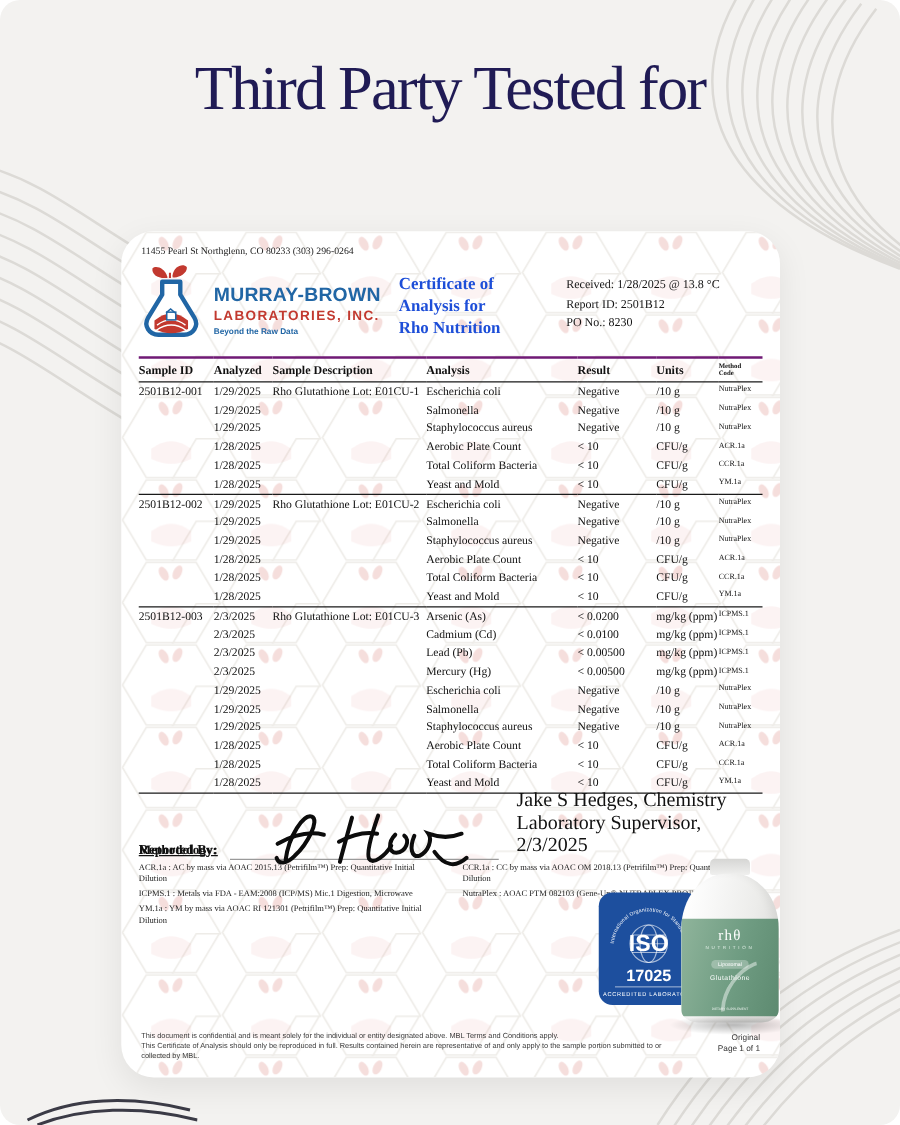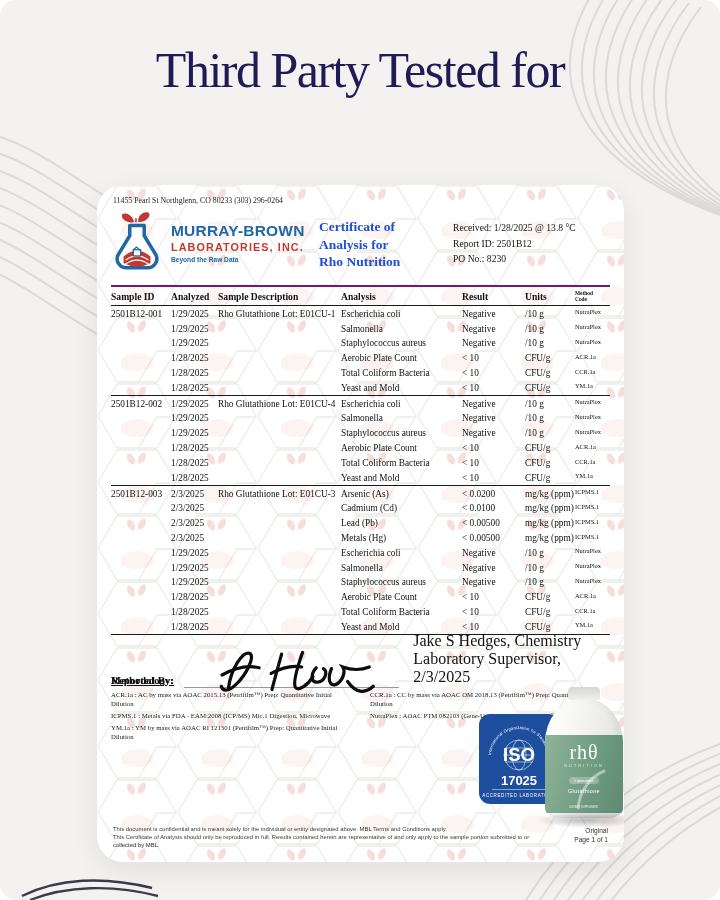--- a/index.html
+++ b/index.html
@@ -14,21 +14,21 @@
   
   .hero{position:absolute;top:44px;left:0;width:720px;text-align:center;color:#201b55;
         font-size:50px;line-height:1.04;letter-spacing:-1.5px;font-weight:500;}
 
   
   .card{position:absolute;left:97px;top:185px;width:527px;height:677px;background:#ffffff;
         border-radius:26px;box-shadow:0 8px 26px rgba(0,0,0,0.08);overflow:hidden;}
   .watermark{position:absolute;left:0;top:0;width:527px;height:677px;}
   .address{position:absolute;left:16px;top:11px;font-size:7.8px;color:#222;}
 
-  .brandblock{position:absolute;left:12px;top:27px;display:flex;align-items:flex-start;}
+  .brandblock{position:absolute;left:12px;top:27px;display:flex;align-items:center;}
   .brandtext{margin-left:6px;font-family:"Liberation Sans",sans-serif;margin-top:10px;}
   .brand-name{font-size:15.5px;font-weight:bold;color:#2166a5;letter-spacing:0.2px;}
   .brand-sub{font-size:10.8px;font-weight:bold;color:#c2392f;letter-spacing:1.1px;margin-top:1px;}
   .brand-tag{font-size:6.6px;font-weight:bold;color:#2166a5;margin-top:3px;}
 
   .doc-title{position:absolute;left:222px;top:33px;font-size:13.5px;font-weight:bold;color:#1d4ed8;line-height:1.3;}
   .meta{position:absolute;left:356px;top:37px;font-size:9.6px;color:#141414;}
   .meta div{margin-bottom:4.5px;}
 
   table{position:absolute;left:14px;top:100px;width:499px;border-collapse:collapse;table-layout:fixed;}
@@ -51,21 +51,21 @@
   .method-col-right{width:240px;margin-left:7px;}
   .method-item{font-size:6.8px;color:#222;line-height:1.3;margin-bottom:3.5px;padding-right:14px;}
 
   .iso-badge{position:absolute;left:381px;top:528px;}
 
   .bottle{position:absolute;left:448px;top:502px;width:78px;height:132px;}
   .cap{width:32px;height:13px;margin:0 auto;background:linear-gradient(180deg,#d6d6d4,#efefee);border-radius:4px 4px 2px 2px;}
   .bottle-body{margin-top:-1px;height:119px;background:linear-gradient(100deg,#fefefe 10%,#ececea 65%,#d9d9d6);border-radius:36px 36px 14px 14px / 44px 44px 10px 10px;position:relative;overflow:hidden;box-shadow:inset -4px -2px 8px rgba(0,0,0,0.06);}
   .label{position:absolute;left:0;right:0;top:36px;bottom:5px;background:linear-gradient(105deg,#8fb49b,#6f9c82 55%,#5d8a70);text-align:center;overflow:hidden;}
   .crescent{position:absolute;right:0px;top:30px;width:36px;height:58px;border:3px solid transparent;border-left-color:rgba(255,255,255,0.45);border-radius:50%;transform:rotate(35deg);}
-  .label-brand{margin-top:7px;font-size:20px;color:#ffffff;letter-spacing:1px;line-height:1;}
+  .label-brand{margin-top:7px;font-size:12px;color:#ffffff;letter-spacing:1px;line-height:1;}
   .label-brand-sub{font-size:3.6px;color:#e2efe7;letter-spacing:2.2px;margin-top:2px;font-family:"Liberation Sans",sans-serif;}
   .label-band{display:inline-block;margin-top:5px;font-size:4.2px;color:#ffffff;background:rgba(255,255,255,0.28);border-radius:4px;padding:1px 5px;font-family:"Liberation Sans",sans-serif;}
   .label-product{font-size:5.4px;color:#ffffff;margin-top:2px;font-family:"Liberation Sans",sans-serif;letter-spacing:0.4px;}
   .label-fine{position:absolute;bottom:4px;left:0;right:0;font-size:2.6px;color:rgba(255,255,255,0.85);font-family:"Liberation Sans",sans-serif;}
   .bottle-shadow{position:absolute;left:438px;top:627px;width:104px;height:16px;background:radial-gradient(ellipse at center,rgba(0,0,0,0.28) 0%,rgba(0,0,0,0) 70%);}
 
   .finefooter{position:absolute;left:16px;top:641px;width:495px;display:flex;justify-content:space-between;font-family:"Liberation Sans",sans-serif;}
   .fine-left{font-size:5.9px;color:#3c3c3c;line-height:1.35;width:420px;}
   .fine-right{font-size:6.6px;color:#333;text-align:right;line-height:1.4;}
 </style>
@@ -243,21 +243,21 @@
             <td>1/28/2025</td>
             <td></td>
             <td>Yeast and Mold</td>
             <td>&lt; 10</td>
             <td>CFU/g</td>
             <td class="method-cell">YM.1a</td>
           </tr>
           <tr>
             <td>2501B12-002</td>
             <td>1/29/2025</td>
-            <td>Rho Glutathione Lot: E01CU-4</td>
+            <td>Rho Glutathione Lot: E01CU-2</td>
             <td>Escherichia coli</td>
             <td>Negative</td>
             <td>/10 g</td>
             <td class="method-cell">NutraPlex</td>
           </tr>
           <tr>
             <td></td>
             <td>1/29/2025</td>
             <td></td>
             <td>Salmonella</td>
@@ -325,21 +325,21 @@
             <td></td>
             <td>Lead (Pb)</td>
             <td>&lt; 0.00500</td>
             <td>mg/kg (ppm)</td>
             <td class="method-cell">ICPMS.1</td>
           </tr>
           <tr>
             <td></td>
             <td>2/3/2025</td>
             <td></td>
-            <td>Metals (Hg)</td>
+            <td>Mercury (Hg)</td>
             <td>&lt; 0.00500</td>
             <td>mg/kg (ppm)</td>
             <td class="method-cell">ICPMS.1</td>
           </tr>
           <tr>
             <td></td>
             <td>1/29/2025</td>
             <td></td>
             <td>Escherichia coli</td>
             <td>Negative</td>

